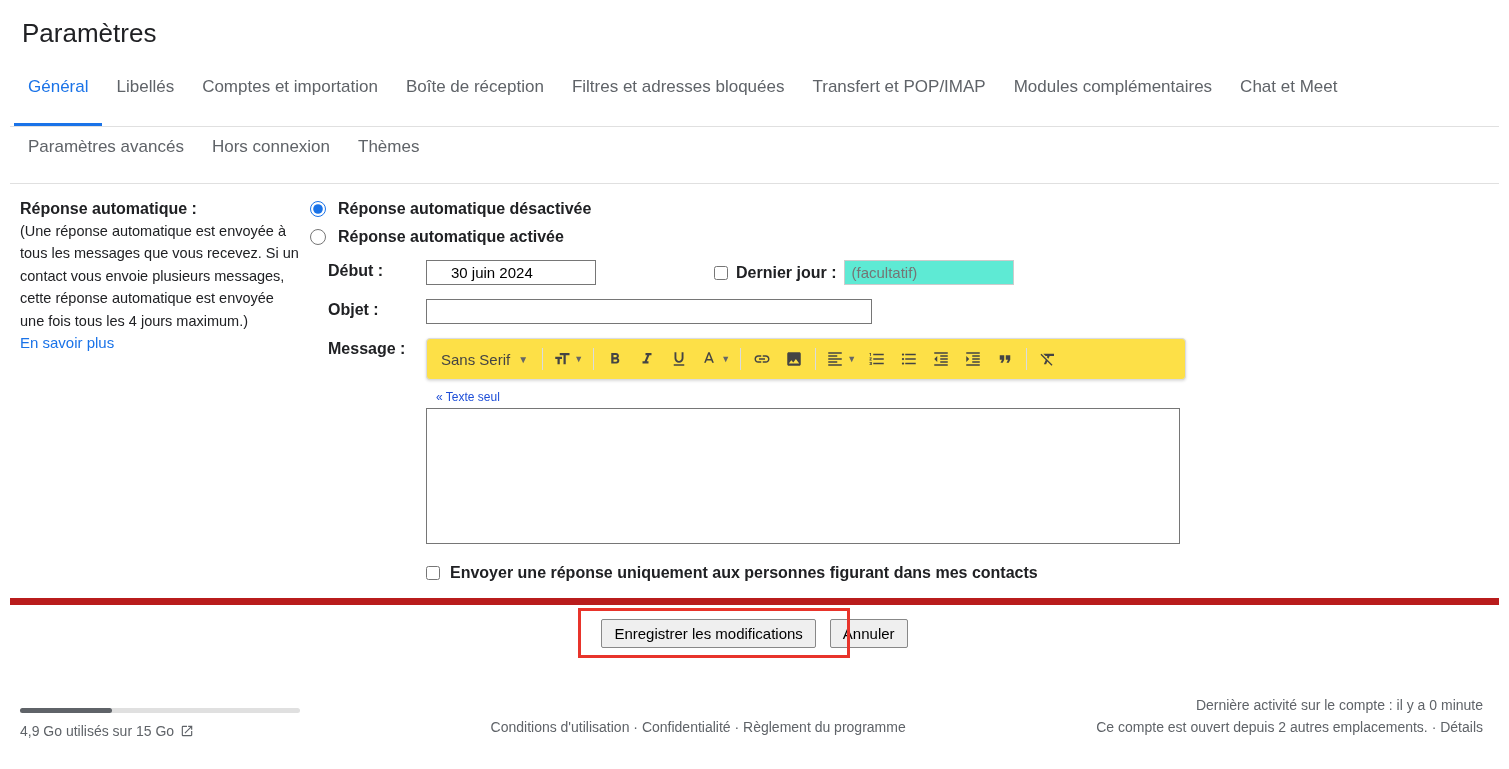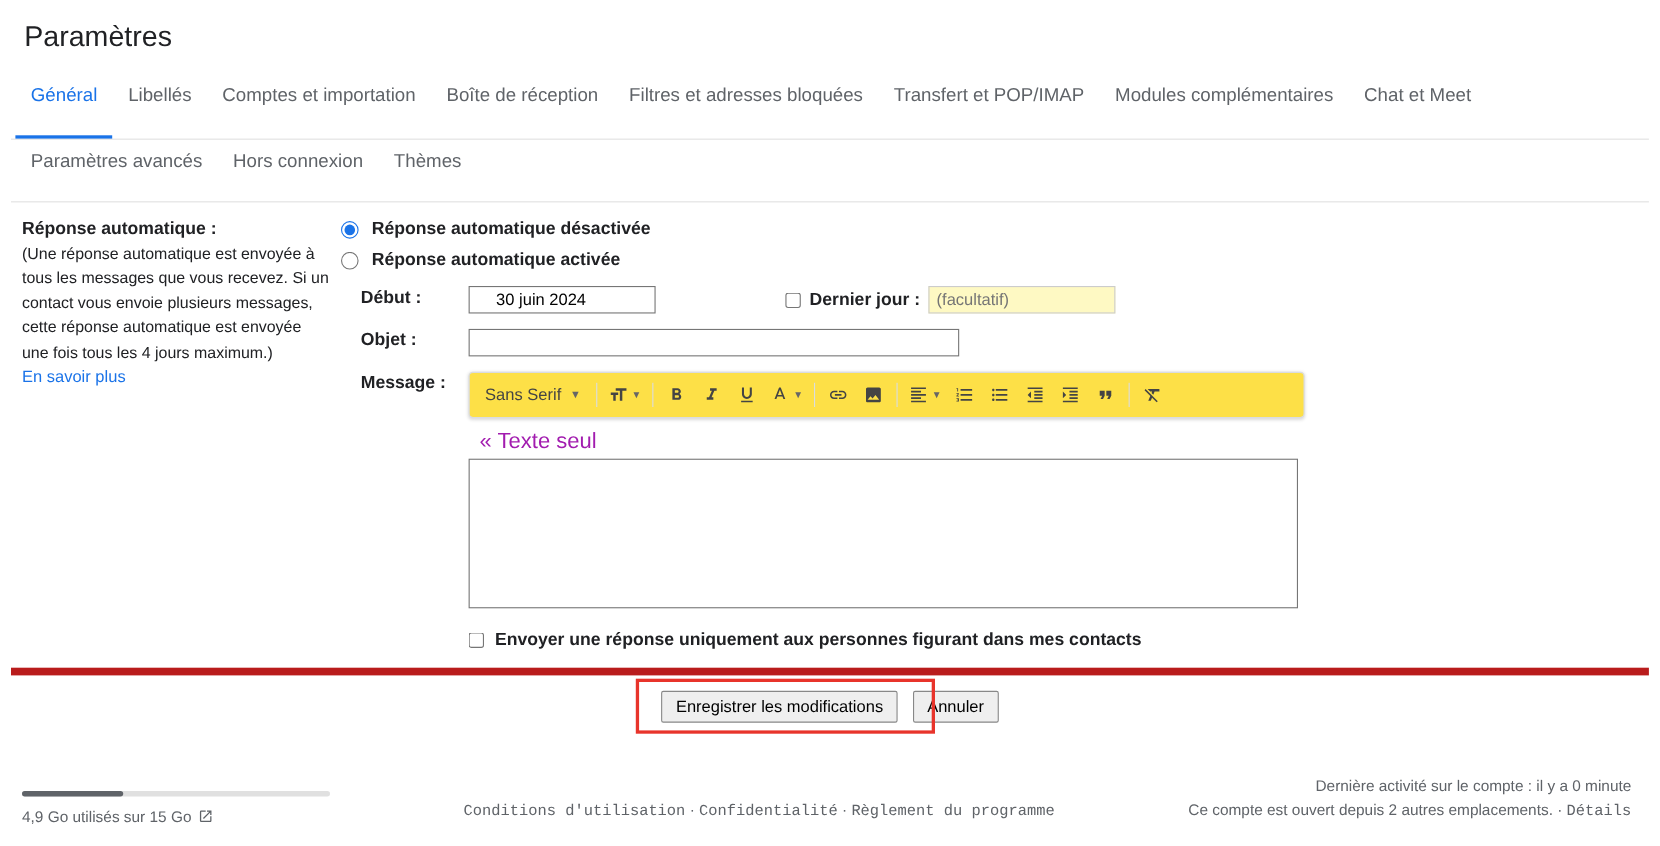--- a/index.html
+++ b/index.html
@@ -118,21 +118,21 @@
   .last-day-block input[type=checkbox]{
     width:14px;height:14px;margin-right:8px;
   }
   .last-day-label {
     font-weight:700;
     font-size:16px;
     margin-right:8px;
   }
   .optional-input {
     border:1px solid #ccc;
-    background:#fef9c3;
+    background:#5eead4;
     padding:3px 6px;
     font-size:15px;
     width:170px;
     color:#777;
   }
   .subject-input {
     border:1px solid #767676;
     padding:3px 6px;
     font-size:15px;
     width:446px;
@@ -171,22 +171,22 @@
   .tb-btn {
     width:30px;height:30px;
     display:flex;align-items:center;justify-content:center;
     cursor:pointer;
     color:#444;
     border-radius:3px;
   }
   .tb-btn svg { width:18px;height:18px;fill:#444; }
   .tb-btn.wide{width:38px;}
   .plain-text-link {
-    color:#a21caf;
-    font-size:20px;
+    color:#1d4ed8;
+    font-size:12px;
     text-decoration:none;
     display:inline-block;
     margin:10px 0 4px 10px;
   }
   .editor-body {
     border:1px solid #767676;
     width:754px;
     height:136px;
     background:#fff;
   }
@@ -232,21 +232,21 @@
   }
   .storage-bar {
     width:280px;height:5px;background:#e0e0e0;border-radius:3px;margin-bottom:10px;
   }
   .storage-bar-fill{
     width:92px;height:100%;background:#5f6368;border-radius:3px;
   }
   .storage-text{color:#5f6368;font-size:14px;display:flex;align-items:center;gap:6px;}
   .ext-icon{width:14px;height:14px;fill:#5f6368;}
   .footer-center{ text-align:center; flex:1; padding-bottom:4px;}
-  .footer-center a, .footer-right a {color:#5f6368;text-decoration:none;font-family:Liberation Mono, monospace;}
+  .footer-center a, .footer-right a {color:#5f6368;text-decoration:none;}
   .footer-right { text-align:right; line-height:1.6;}
   .chev-small{font-size:9px;color:#666;margin-left:3px;}
 </style>
 </head>
 <body>
 
 <div class="container">
   <h1 class="page-title">Paramètres</h1>
 
   <div class="tabs">

